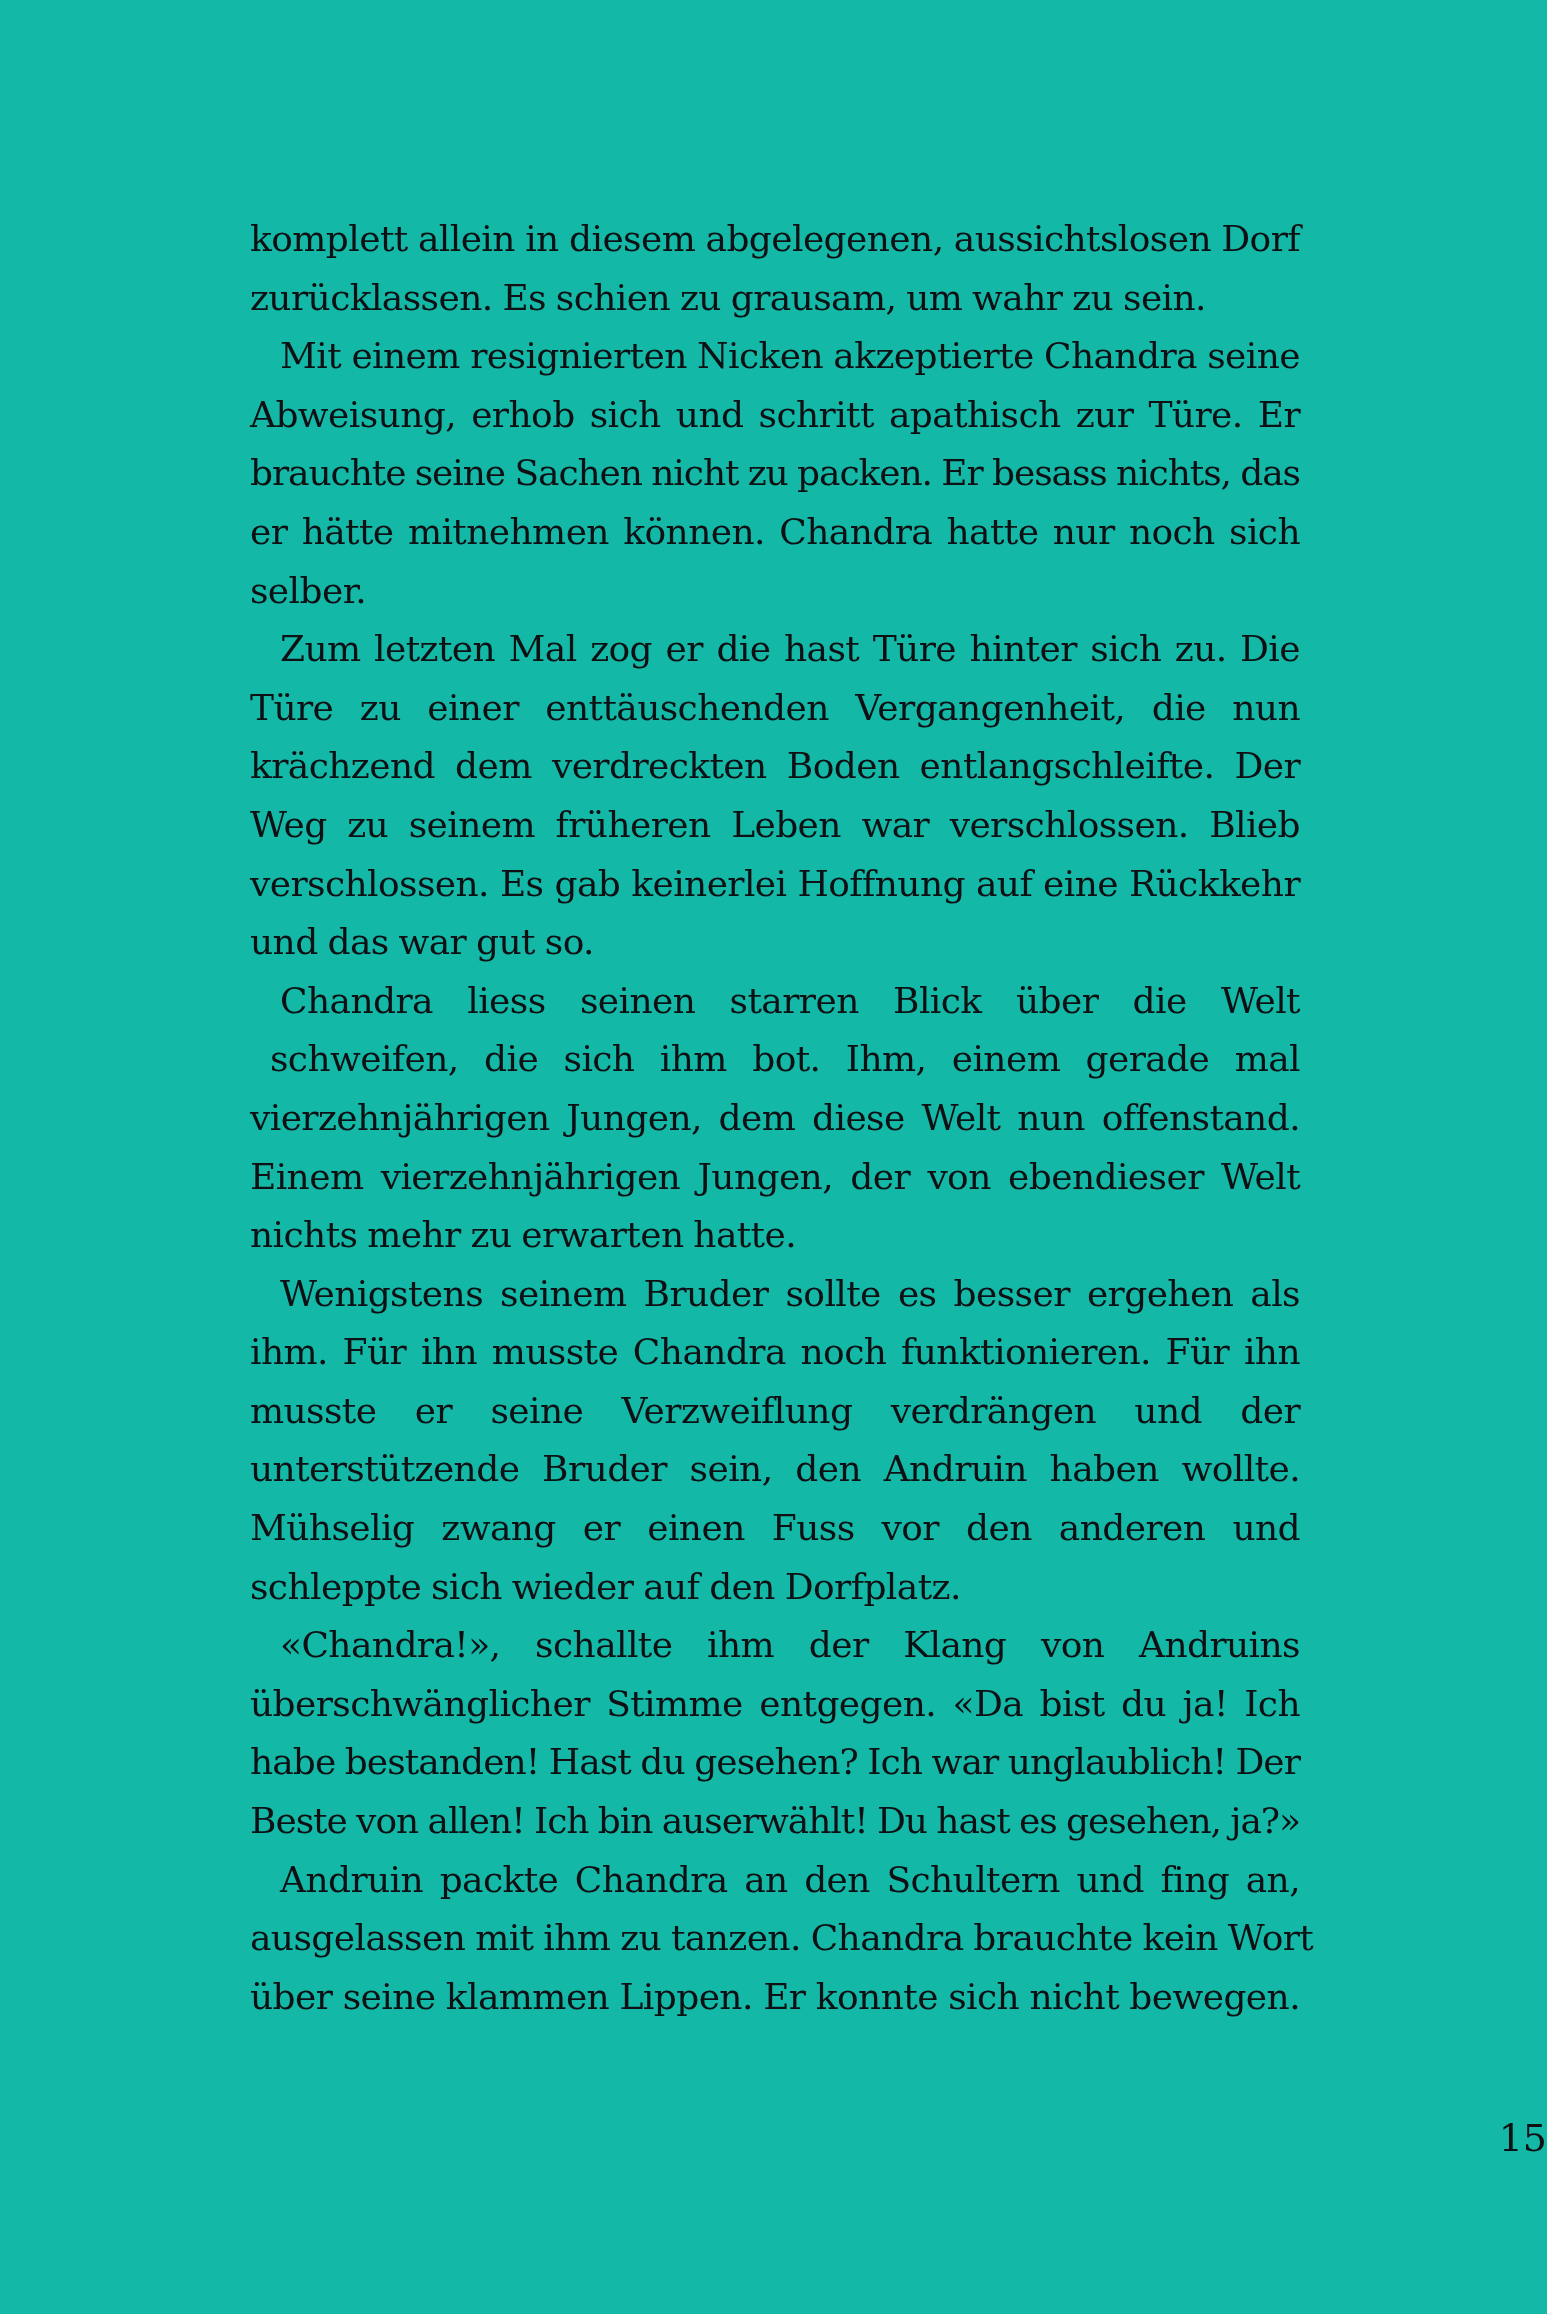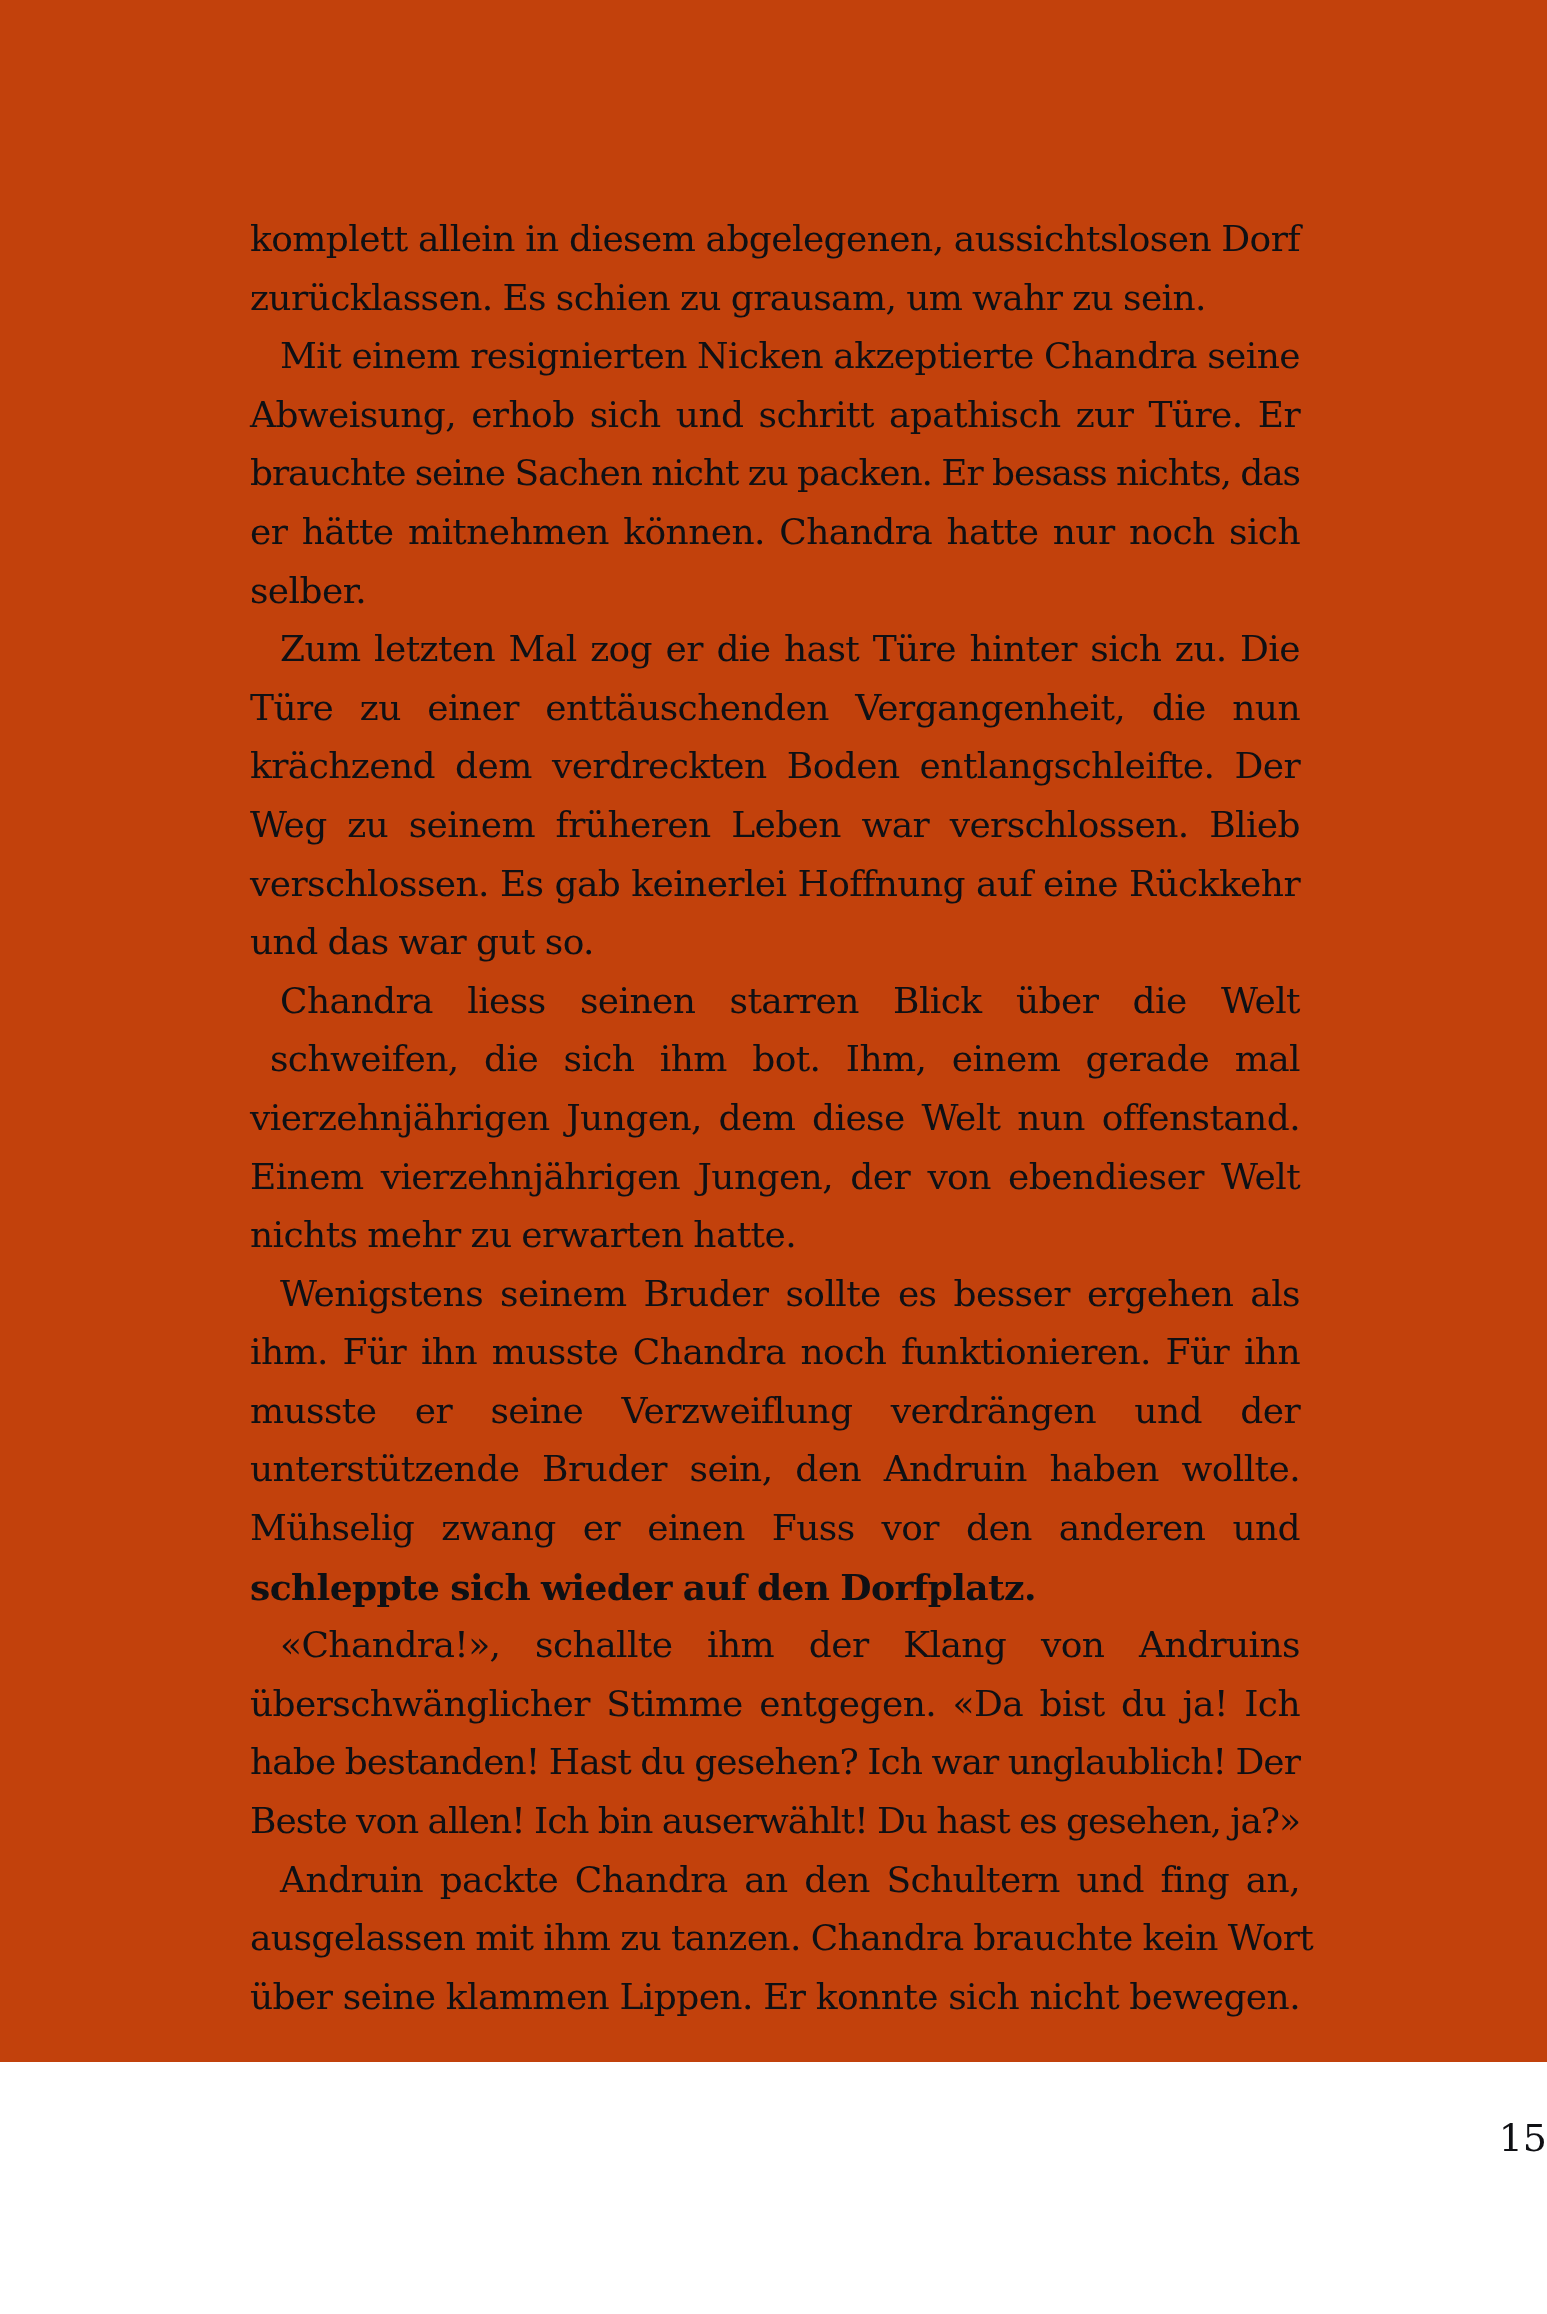--- a/index.html
+++ b/index.html
@@ -11,22 +11,22 @@
       width: 1547px;
       height: 2314px;
       position: relative;
       overflow: hidden;
     }
     .page {
       position: absolute;
       left: 0;
       top: 0;
       width: 1547px;
-      height: 2062px;
-      background: #c2410c;
+      height: 2314px;
+      background: #14b8a6;
     }
     .text-block {
       position: absolute;
       left: 250px;
       top: 210px;
       width: 1050px;
       font-family: "DejaVu Serif", "Liberation Serif", serif;
       font-size: 36px;
       color: #0f1014;
     }
@@ -95,21 +95,21 @@
       <span class="line" style="white-space: nowrap;">Einem vierzehnjährigen Jungen, der von ebendieser Welt</span>
       <span class="line last" style="white-space: nowrap;">nichts mehr zu erwarten hatte.</span>
     </div>
 
     <div class="paragraph">
       <span class="line indent" style="white-space: nowrap;">Wenigstens seinem Bruder sollte es besser ergehen als</span>
       <span class="line" style="white-space: nowrap;">ihm. Für ihn musste Chandra noch funktionieren. Für ihn</span>
       <span class="line" style="white-space: nowrap;">musste er seine Verzweiflung verdrängen und der</span>
       <span class="line" style="white-space: nowrap;">unterstützende Bruder sein, den Andruin haben wollte.</span>
       <span class="line" style="white-space: nowrap;">Mühselig zwang er einen Fuss vor den anderen und</span>
-      <span class="line last" style="white-space: nowrap; font-weight: bold;">schleppte sich wieder auf den Dorfplatz.</span>
+      <span class="line last" style="white-space: nowrap;">schleppte sich wieder auf den Dorfplatz.</span>
     </div>
 
     <div class="paragraph">
       <span class="line indent" style="white-space: nowrap;">«Chandra!», schallte ihm der Klang von Andruins</span>
       <span class="line" style="white-space: nowrap;">überschwänglicher Stimme entgegen. «Da bist du ja! Ich</span>
       <span class="line" style="white-space: nowrap; letter-spacing: -0.93909px;">habe bestanden! Hast du gesehen? Ich war unglaublich! Der</span>
       <span class="line last" style="white-space: nowrap; letter-spacing: -1.0585px;">Beste von allen! Ich bin auserwählt! Du hast es gesehen, ja?»</span>
     </div>
 
     <div class="paragraph">

